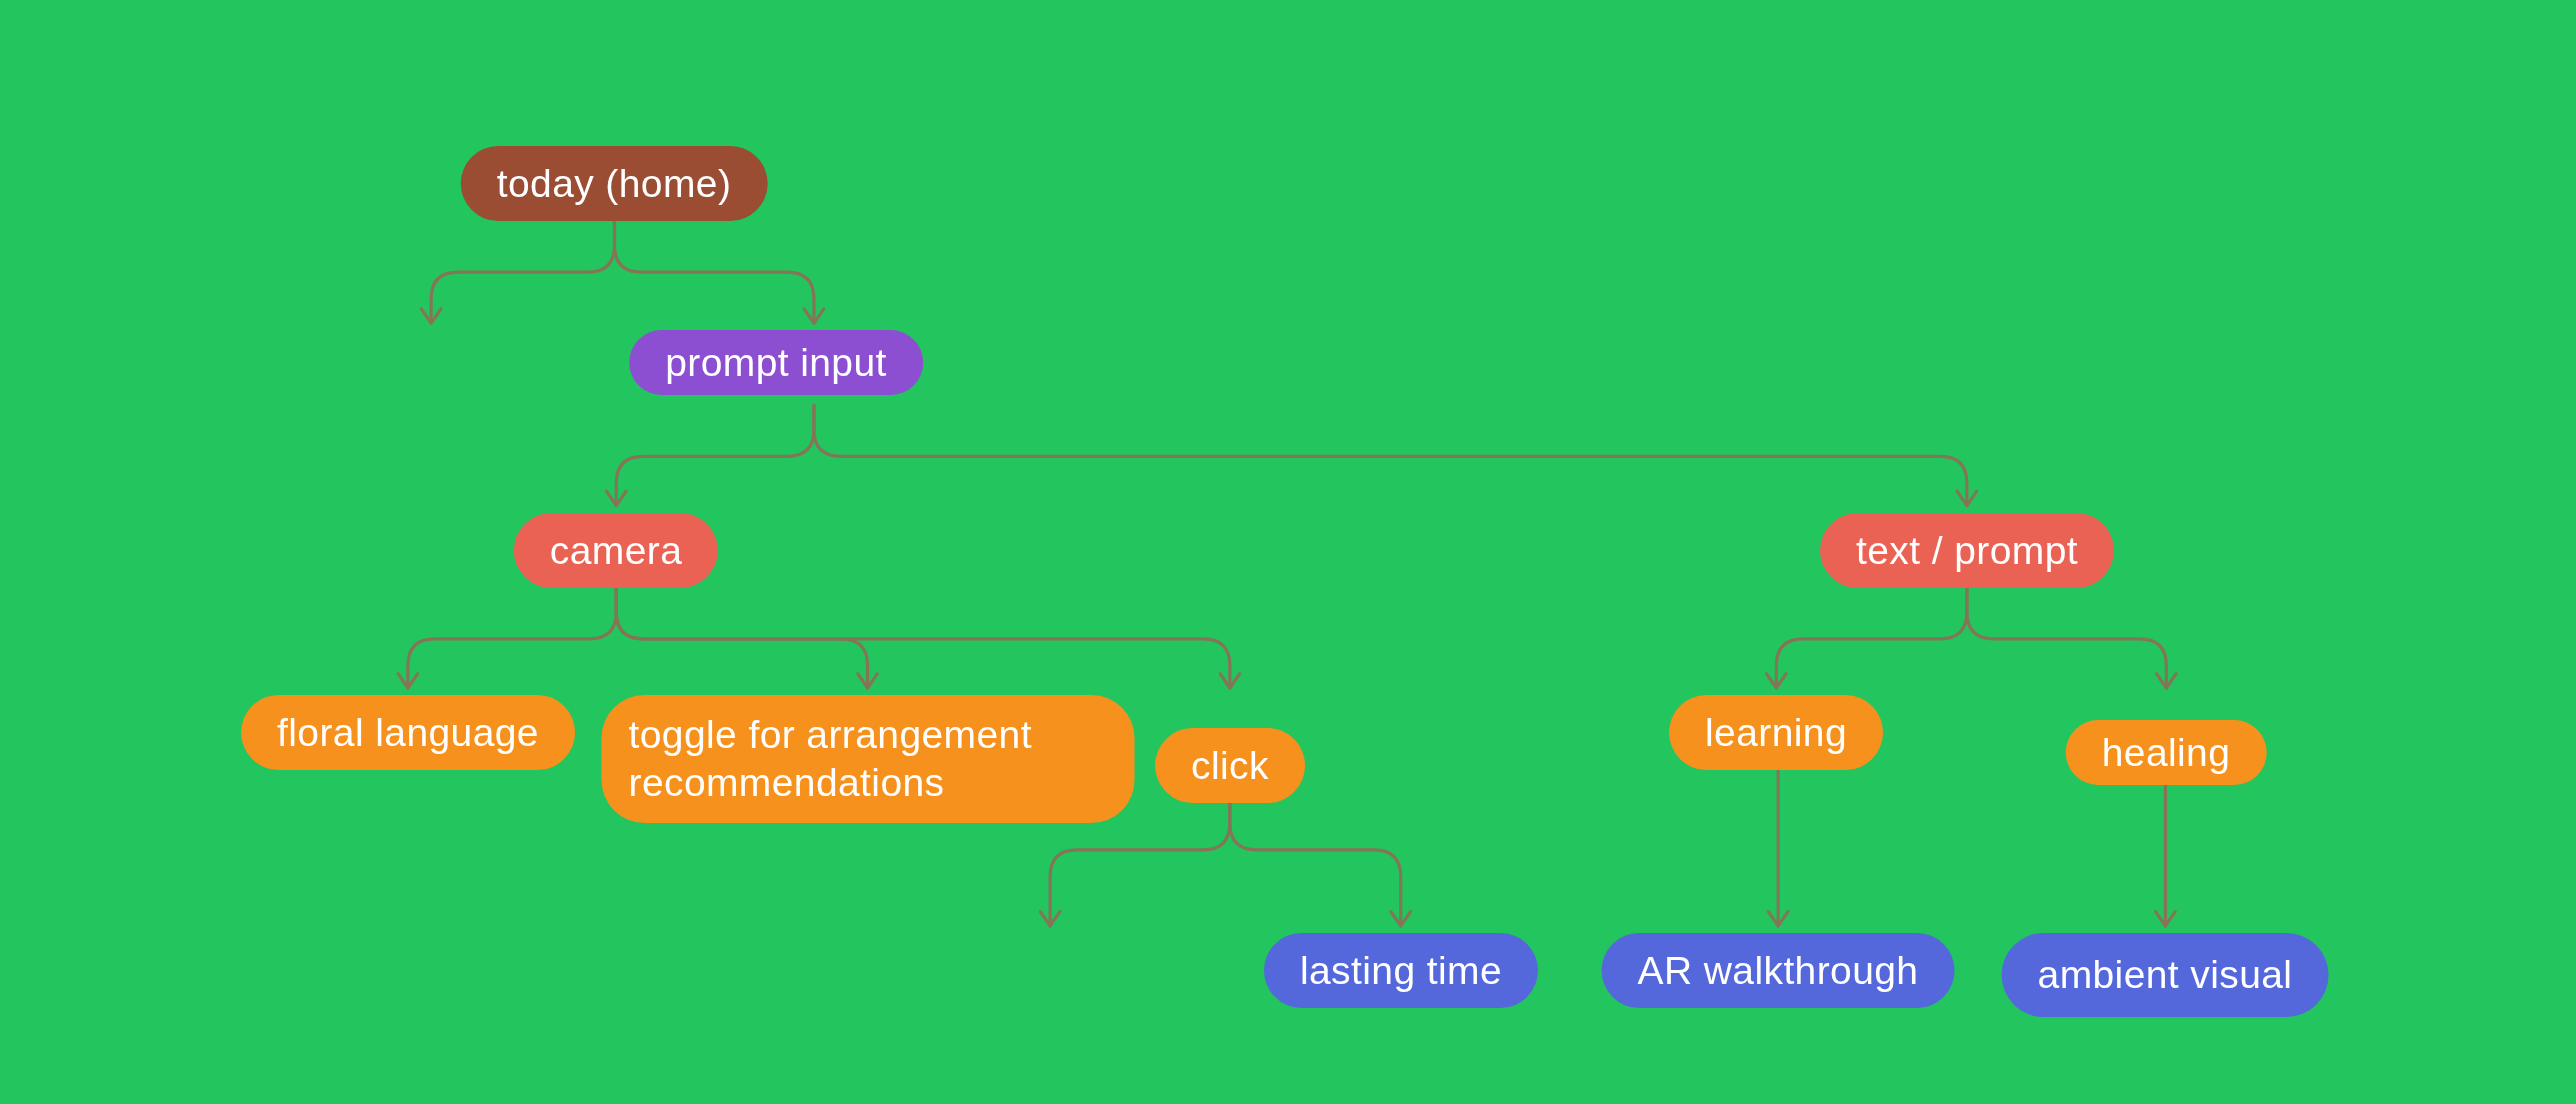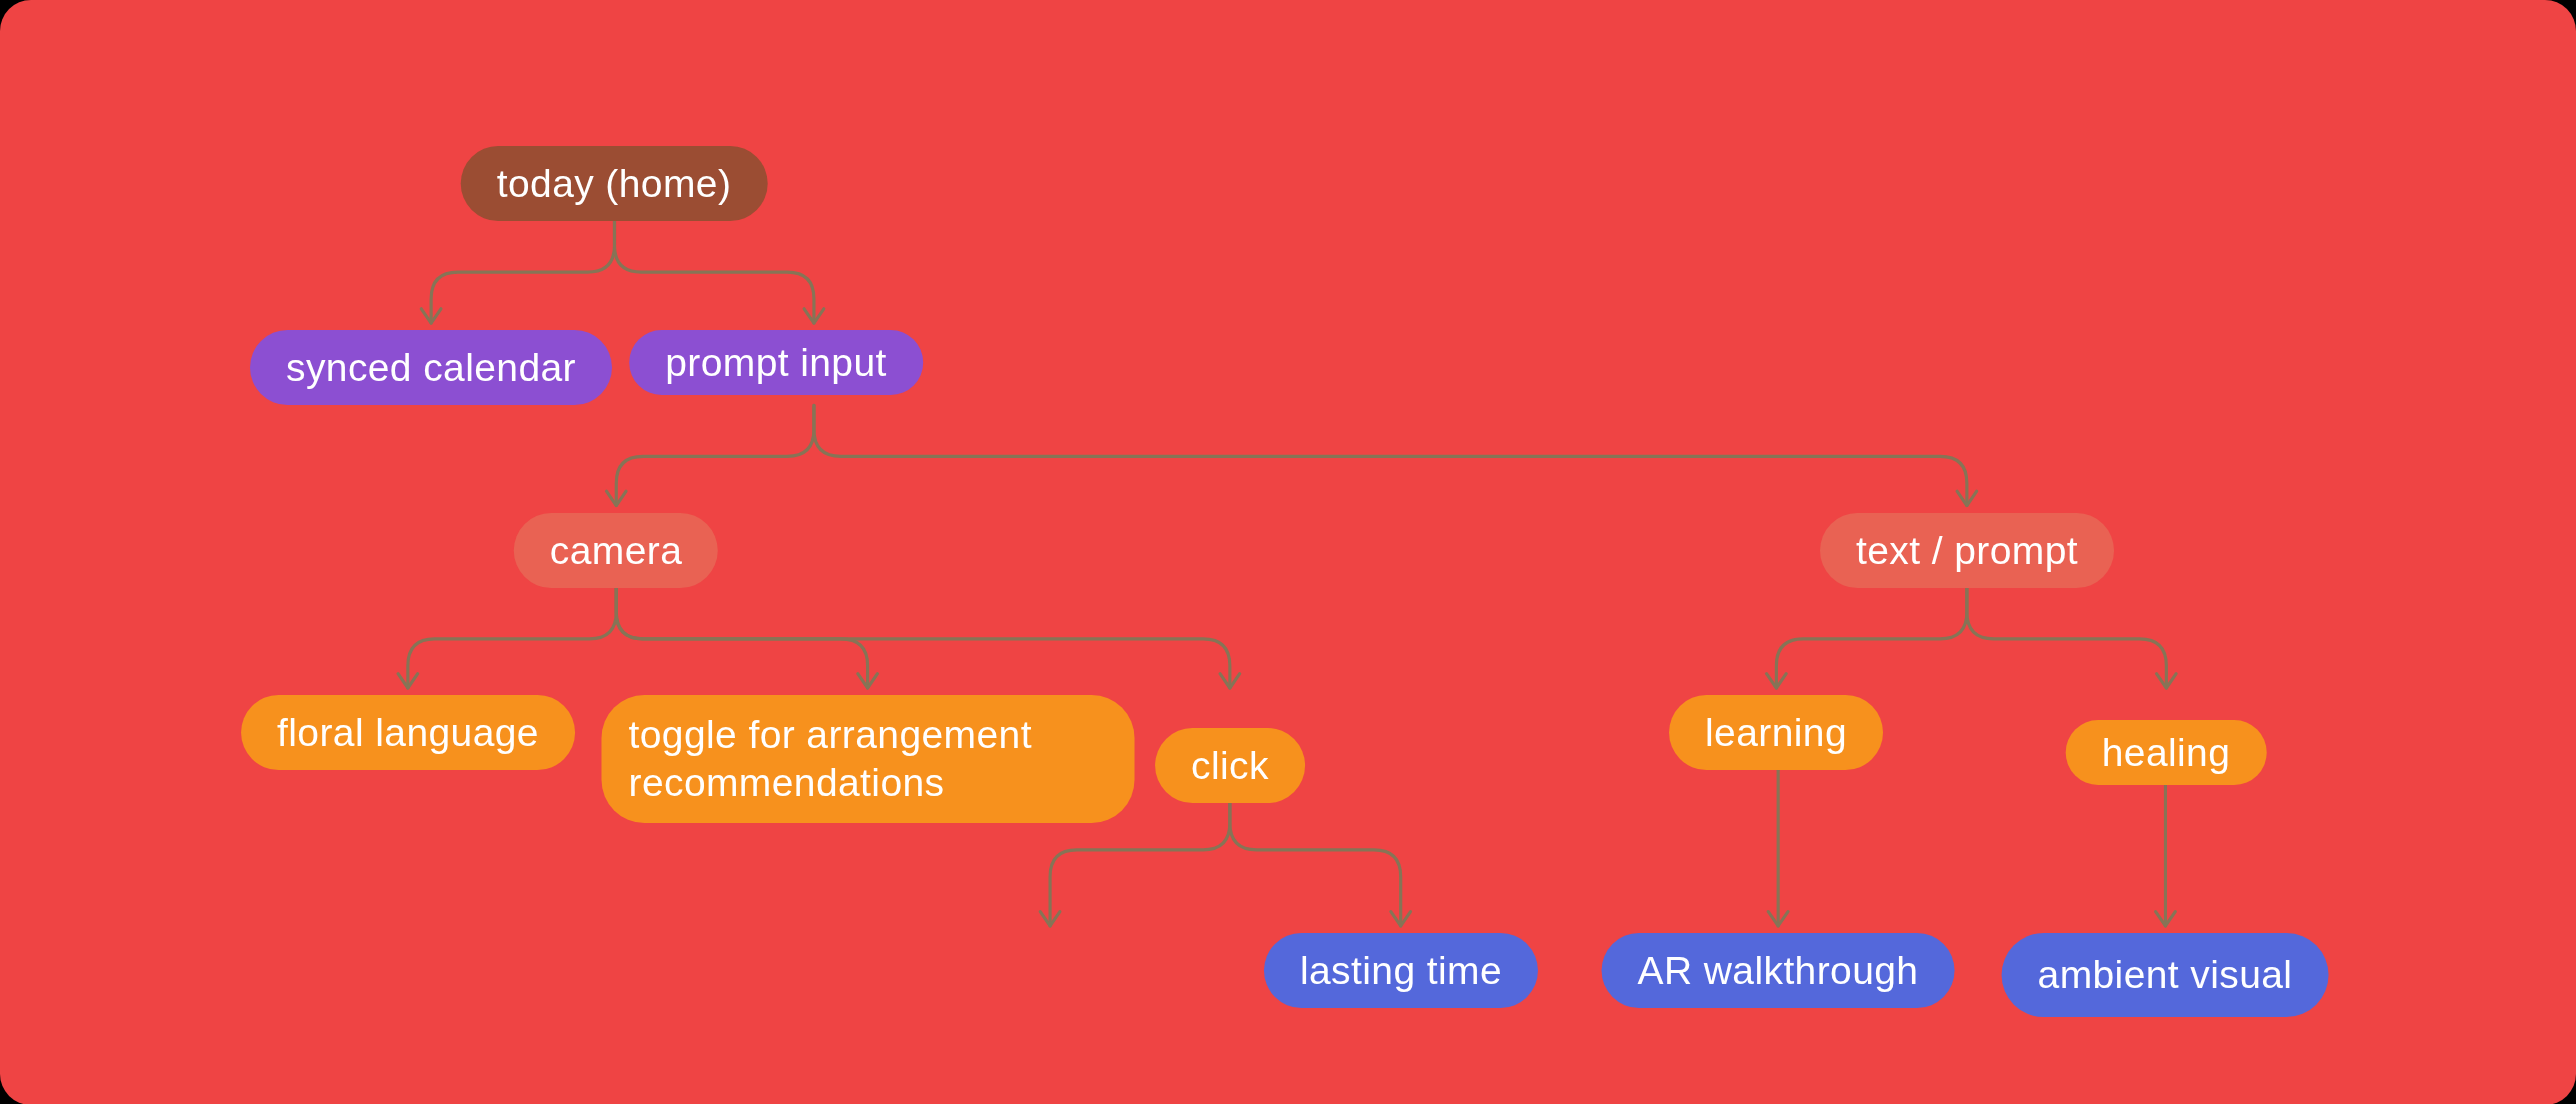--- a/index.html
+++ b/index.html
@@ -44,21 +44,21 @@
     letter-spacing: 0.4px;
   }
   .node.multiline {
     white-space: normal;
     padding-left: 27px;
   }
 </style>
 </head>
 <body style="background: rgb(0, 0, 0);">
 
-<div id="stage" style="background: #ef4444; border-radius: 31px;">
+<div id="stage" style="background: #22c55e;">
   <svg id="edges" xmlns="http://www.w3.org/2000/svg" viewBox="0 0 2880 1235" width="2576" height="1105">
       <path d="M 687 247 L 687 274 Q 687 304 657 304 L 512 304 Q 482 304 482 334 L 482 361" stroke="#867456"></path>
       <path d="M 471 345 L 482 361 L 493 345" stroke="#867456"></path>
       <path d="M 687 247 L 687 274 Q 687 304 717 304 L 880 304 Q 910 304 910 334 L 910 361" stroke="#867456"></path>
       <path d="M 899 345 L 910 361 L 921 345" stroke="#867456"></path>
       <path d="M 910 453 L 910 480 Q 910 510 880 510 L 719 510 Q 689 510 689 540 L 689 565" stroke="#867456"></path>
       <path d="M 678 549 L 689 565 L 700 549" stroke="#867456"></path>
       <path d="M 910 453 L 910 480 Q 910 510 940 510 L 2169 510 Q 2199 510 2199 540 L 2199 565" stroke="#867456"></path>
       <path d="M 2188 549 L 2199 565 L 2210 549" stroke="#867456"></path>
       <path d="M 689 657 L 689 684 Q 689 714 659 714 L 486 714 Q 456 714 456 744 L 456 769" stroke="#867456"></path>
@@ -75,21 +75,20 @@
       <path d="M 1163 1019 L 1174 1035 L 1185 1019" stroke="#867456"></path>
       <path d="M 1375 861 L 1375 920 Q 1375 950 1405 950 L 1536 950 Q 1566 950 1566 980 L 1566 1035" stroke="#867456"></path>
       <path d="M 1555 1019 L 1566 1035 L 1577 1019" stroke="#867456"></path>
       <path d="M 1988 861 L 1988 1035" stroke="#867456"></path>
       <path d="M 1977 1019 L 1988 1035 L 1999 1019" stroke="#867456"></path>
       <path d="M 2421 861 L 2421 1035" stroke="#867456"></path>
       <path d="M 2410 1019 L 2421 1035 L 2432 1019" stroke="#867456"></path>
     </svg>
 
 <div class="node" style="left: 614px; top: 146px; height: 75px; background: rgb(155, 77, 51); color: rgb(255, 255, 255);">today (home)</div>
-    <div class="node" style="left: 431px; top: 330px; height: 75px; background: rgb(140, 79, 210); color: rgb(255, 255, 255);">synced calendar</div>
     <div class="node" style="left: 776px; top: 330px; height: 65px; background: rgb(140, 79, 210); color: rgb(255, 255, 255);">prompt input</div>
     <div class="node" style="left: 616px; top: 513px; height: 75px; background: rgb(233, 98, 83); color: rgb(255, 255, 255);">camera</div>
     <div class="node" style="left: 1967px; top: 513px; height: 75px; background: rgb(233, 98, 83); color: rgb(255, 255, 255);">text / prompt</div>
     <div class="node" style="left: 408px; top: 695px; height: 75px; background: rgb(247, 145, 29); color: rgb(255, 255, 255);">floral language</div>
     <div class="node multiline" style="left: 868px; top: 695px; height: 128px; width: 533px; background: rgb(247, 145, 29); color: rgb(255, 255, 255);">toggle for arrangement recommendations</div>
     <div class="node" style="left: 1230px; top: 728px; height: 75px; background: rgb(247, 145, 29); color: rgb(255, 255, 255);">click</div>
     <div class="node" style="left: 1776px; top: 695px; height: 75px; background: rgb(247, 145, 29); color: rgb(255, 255, 255);">learning</div>
     <div class="node" style="left: 2166px; top: 720px; height: 65px; background: rgb(247, 145, 29); color: rgb(255, 255, 255);">healing</div>
     <div class="node" style="left: 1778px; top: 933px; height: 75px; background: rgb(84, 104, 219); color: rgb(255, 255, 255);">AR walkthrough</div>
     <div class="node" style="left: 1401px; top: 933px; height: 75px; background: rgb(84, 104, 219); color: rgb(255, 255, 255);">lasting time</div>

